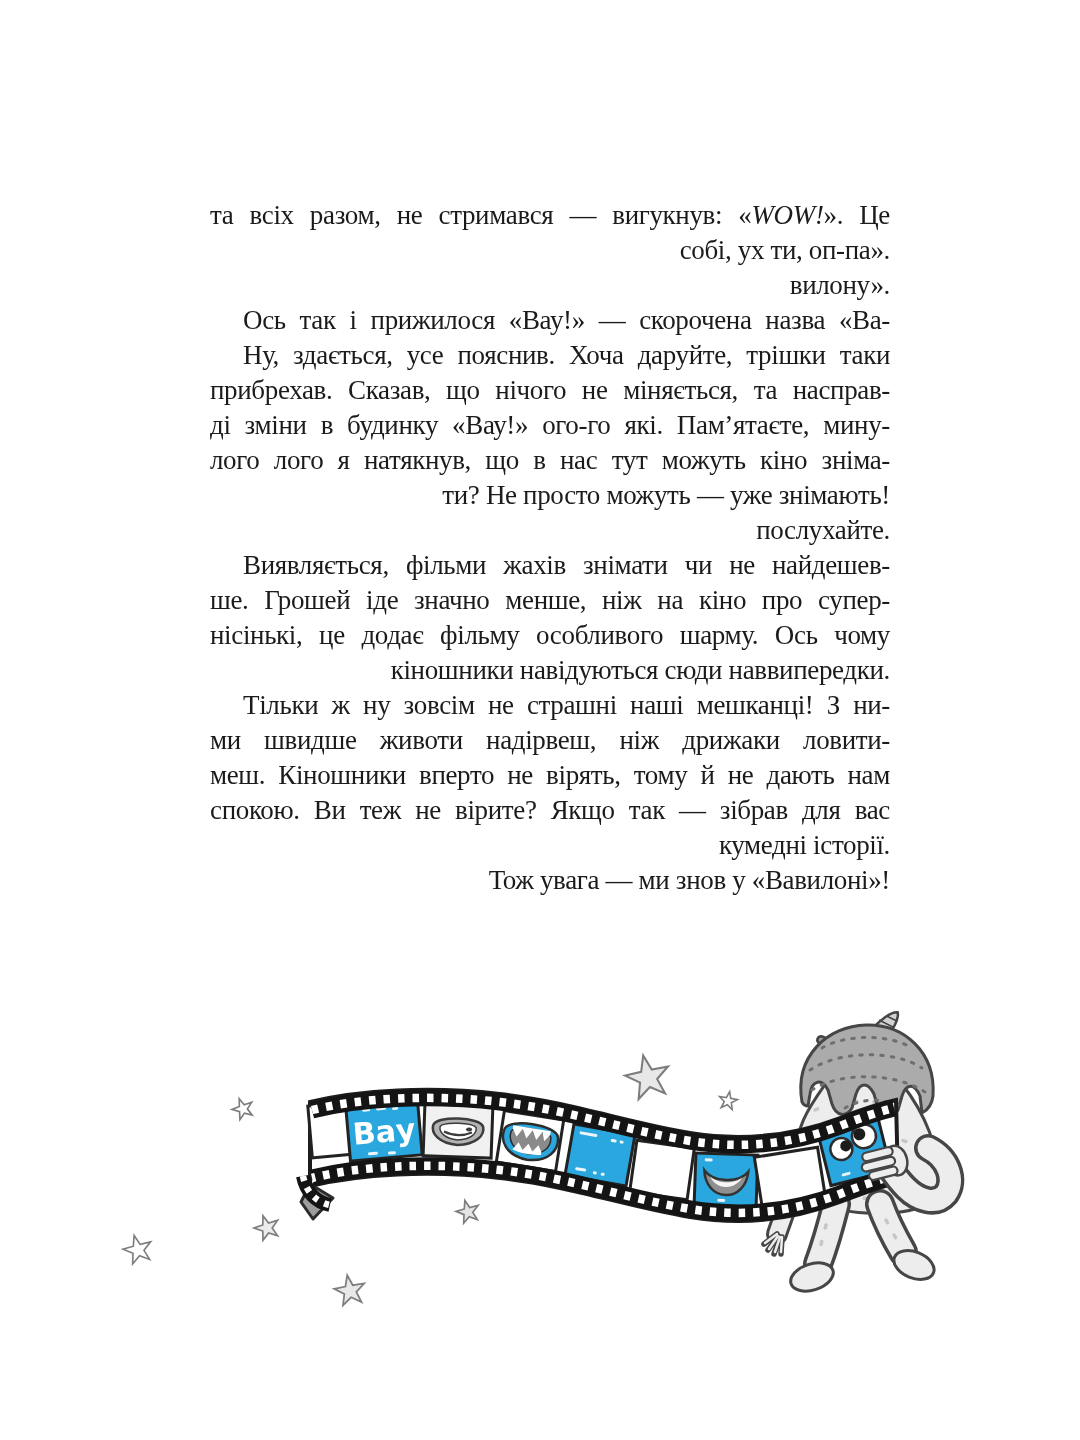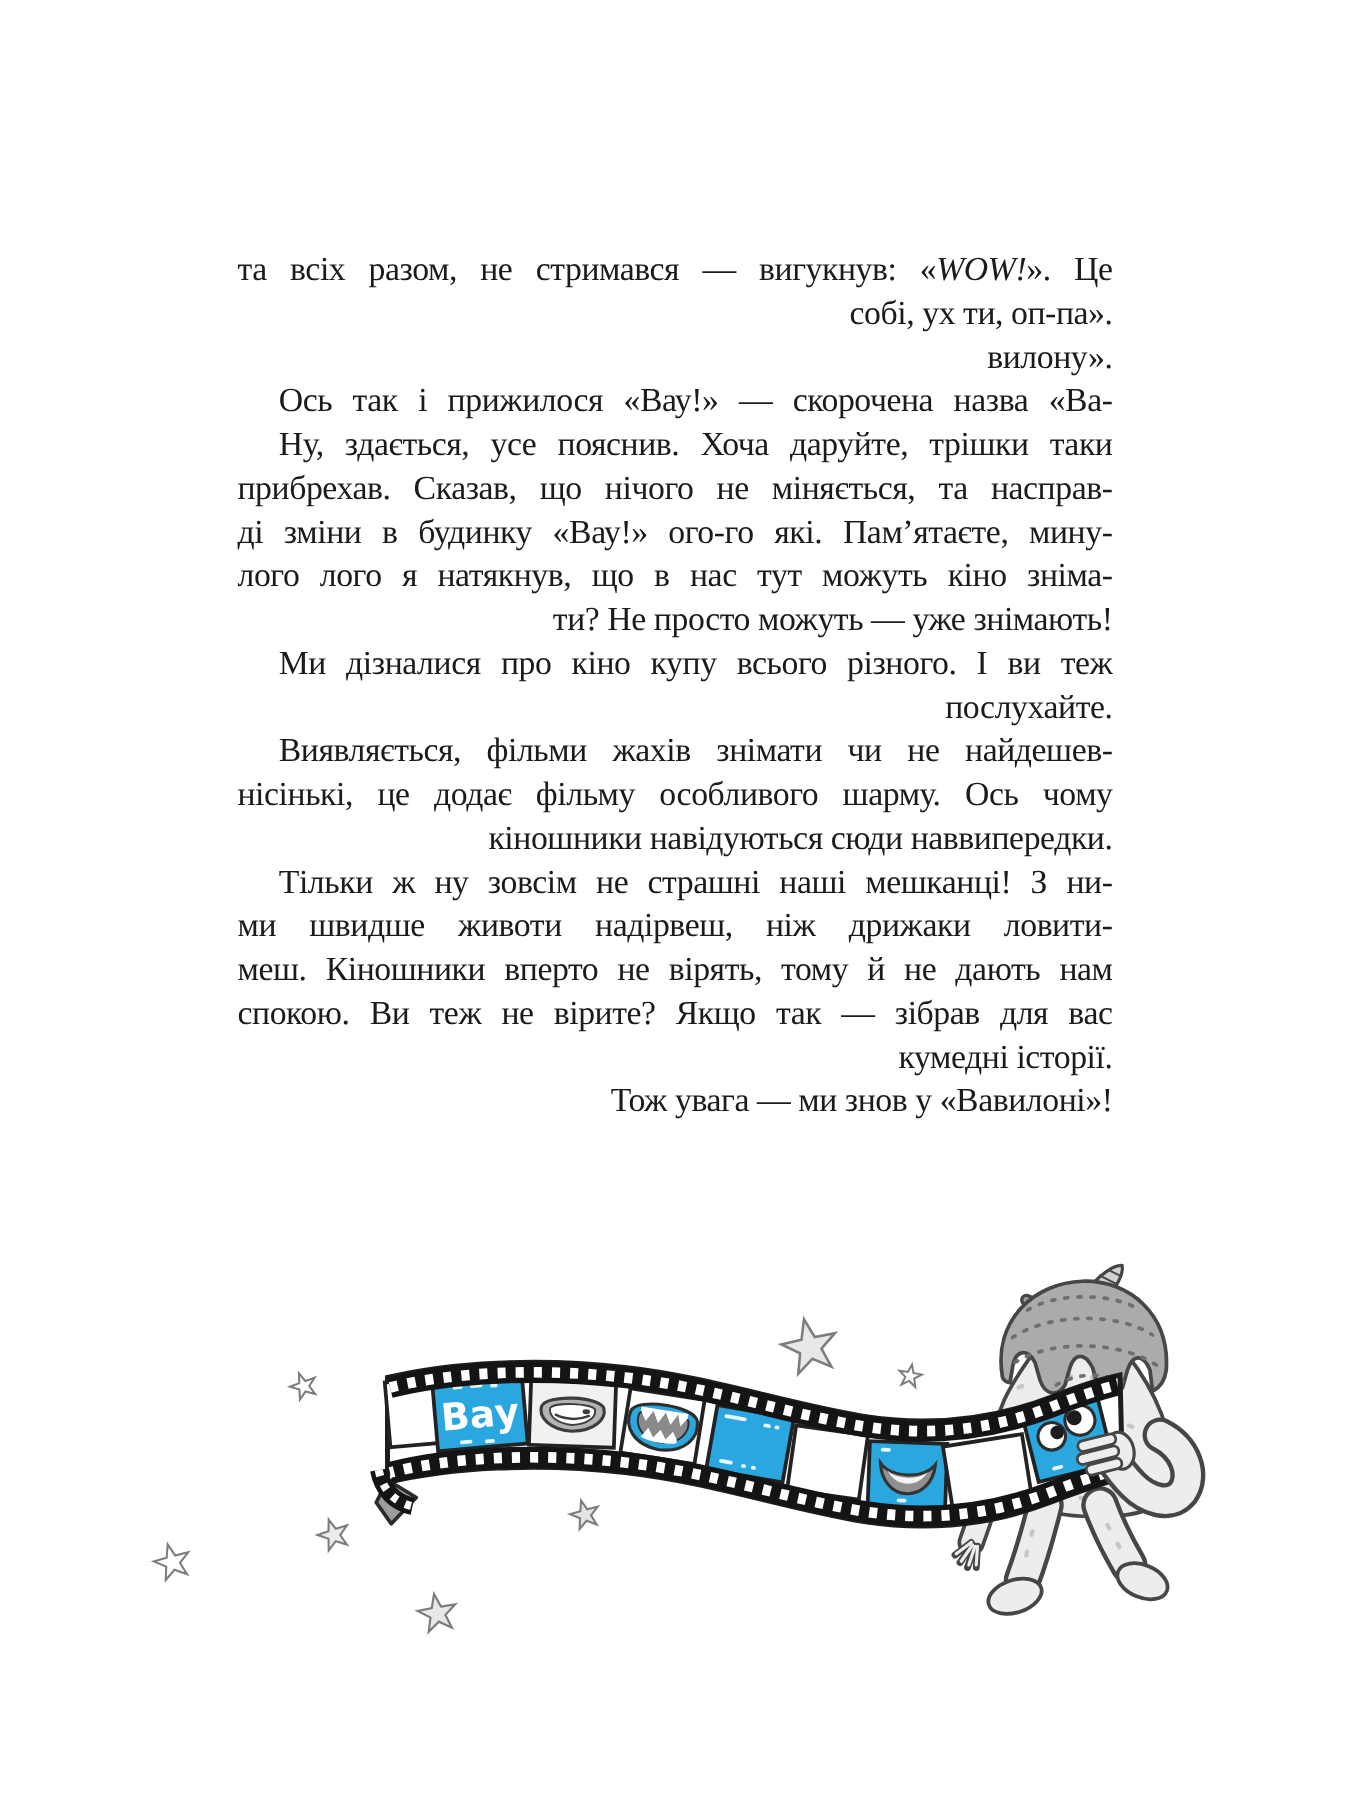--- a/index.html
+++ b/index.html
@@ -2,21 +2,21 @@
 <html><head>
 <meta charset="utf-8">
 <style>
   html,body{margin:0;padding:0;background:#ffffff;}
   body{width:1080px;height:1440px;position:relative;overflow:hidden;
        font-family:"Liberation Serif","DejaVu Serif",serif;}
   .text-block{position:absolute;left:190px;top:198px;width:700px;color:#1b1b1b;}
   .para{margin:0;}
   .line{font-size:27px;line-height:35px;height:35px;letter-spacing:-0.35px;
         text-align:right;}
-  .line.just{text-align:justify;text-align-last:justify;-moz-text-align-last:justify;}
+  .line.just{text-align:justify;text-align-last:justify;margin-left:20px;-moz-text-align-last:justify;}
   .line.indent{text-indent:33px;}
   .line i{font-style:italic;}
   .illustration{position:absolute;left:0;top:1000px;width:1080px;height:440px;}
 </style>
 </head>
 <body>
 
 <div class="text-block">
     <div class="para">
       <div class="line just">та всіх разом, не стримався — вигукнув: «<i>WOW!</i>». Це</div>
@@ -27,25 +27,25 @@
       <div class="line just indent">Ось так і прижилося «Вау!» — скорочена назва «Ва-</div>
     </div>
     <div class="para">
       <div class="line just indent">Ну, здається, усе пояснив. Хоча даруйте, трішки таки</div>
       <div class="line just">прибрехав. Сказав, що нічого не міняється, та насправ-</div>
       <div class="line just">ді зміни в будинку «Вау!» ого-го які. Пам’ятаєте, мину-</div>
       <div class="line just">лого лого я натякнув, що в нас тут можуть кіно зніма-</div>
       <div class="line">ти? Не просто можуть — уже знімають!</div>
     </div>
     <div class="para">
-      <div class="line just indent">Ми дізналися про кіно купу всього різного. І ви теж</div>
       <div class="line">послухайте.</div>
     </div>
     <div class="para">
       <div class="line just indent">Виявляється, фільми жахів знімати чи не найдешев-</div>
+      <div class="line just">ше. Грошей іде значно менше, ніж на кіно про супер-</div>
       <div class="line just">нісінькі, це додає фільму особливого шарму. Ось чому</div>
       <div class="line">кіношники навідуються сюди наввипередки.</div>
     </div>
     <div class="para">
       <div class="line just indent">Тільки ж ну зовсім не страшні наші мешканці! З ни-</div>
       <div class="line just">ми швидше животи надірвеш, ніж дрижаки ловити-</div>
       <div class="line just">меш. Кіношники вперто не вірять, тому й не дають нам</div>
       <div class="line just">спокою. Ви теж не вірите? Якщо так — зібрав для вас</div>
       <div class="line">кумедні історії.</div>
     </div>

